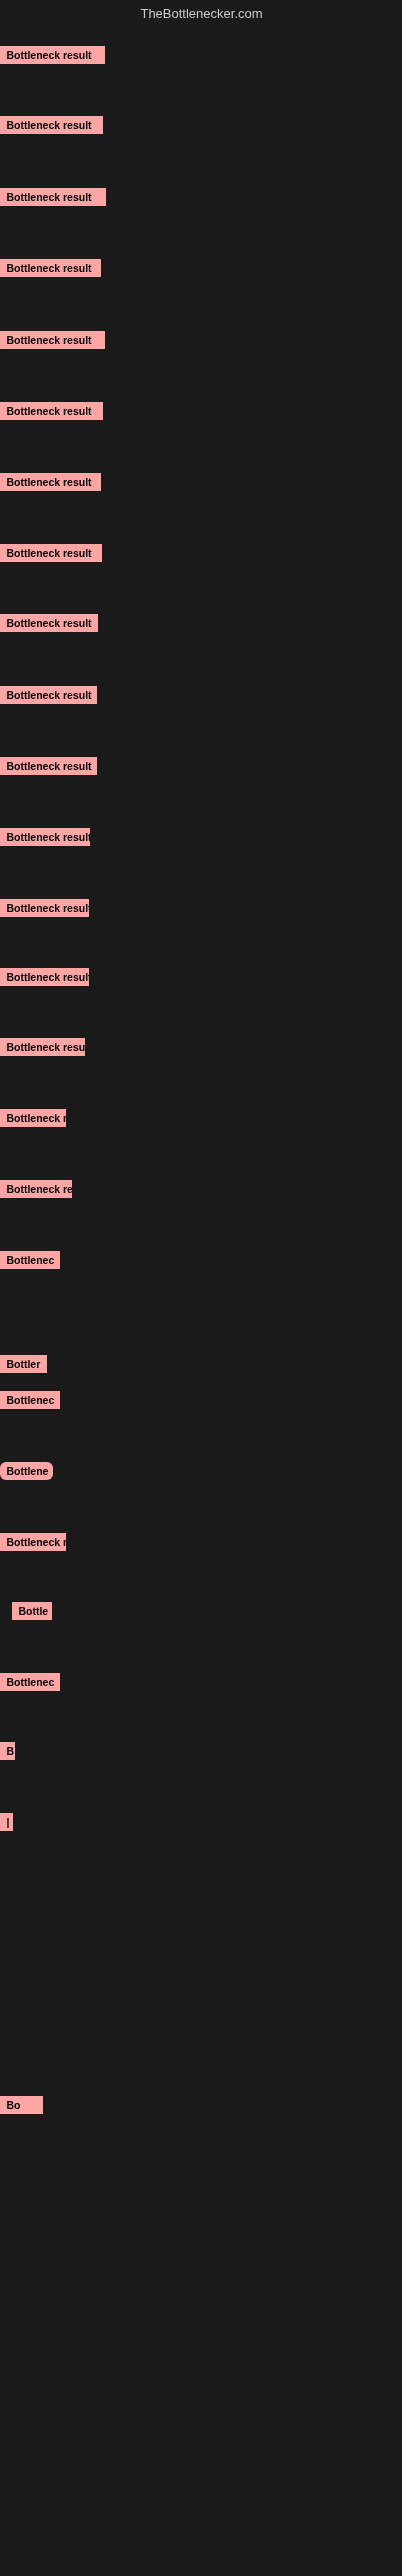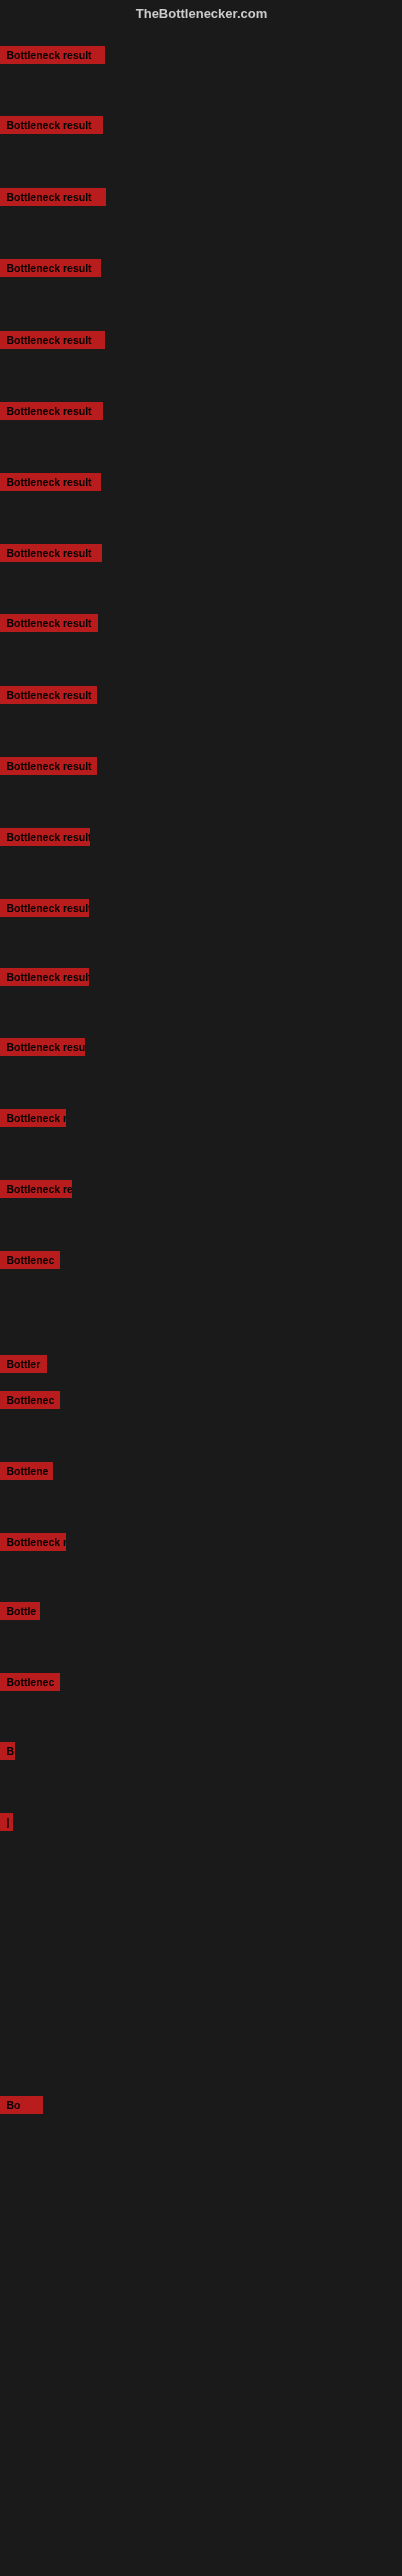--- a/index.html
+++ b/index.html
@@ -14,27 +14,27 @@
       background-color: #1a1a1a;
       font-family: Arial, sans-serif;
       position: relative;
     }
 
     .site-title {
       text-align: center;
       color: #cccccc;
       font-size: 13px;
       padding: 6.4px 0;
-      font-weight: bold;
+      font-weight: normal;
     }
 
     .bottleneck-item {
       position: absolute;
       left: 0;
-      background-color: #b91c1c;
+      background-color: #fca5a5;
       color: #000000;
       font-size: 10.5px;
       font-weight: bold;
       padding: 3.2px 6.4px;
       white-space: nowrap;
       overflow: hidden;
     }
   </style>
 </head>
 <body>
@@ -56,20 +56,20 @@
 <div class="bottleneck-item" style="top: 757px; width: 97px;">Bottleneck result</div>
 <div class="bottleneck-item" style="top: 828px; width: 90px;">Bottleneck result</div>
 <div class="bottleneck-item" style="top: 899px; width: 89px;">Bottleneck result</div>
 <div class="bottleneck-item" style="top: 968px; width: 89px;">Bottleneck result</div>
 <div class="bottleneck-item" style="top: 1038px; width: 85px;">Bottleneck resul</div>
 <div class="bottleneck-item" style="top: 1109px; width: 66px;">Bottleneck r</div>
 <div class="bottleneck-item" style="top: 1180px; width: 72px;">Bottleneck res</div>
 <div class="bottleneck-item" style="top: 1251px; width: 60px;">Bottlenec</div>
 <div class="bottleneck-item" style="top: 1320px; width: 47px; margin-top: 35px;">Bottler</div>
 <div class="bottleneck-item" style="top: 1391px; width: 60px;">Bottlenec</div>
-<div class="bottleneck-item" style="top: 1462px; width: 53px;">Bottlene</div>
+<div class="bottleneck-item" style="top: 1462px; width: 53px; border-radius: 6px;">Bottlene</div>
 <div class="bottleneck-item" style="top: 1533px; width: 66px;">Bottleneck r</div>
-<div class="bottleneck-item" style="top: 1602px; width: 40px;">Bottle</div>
+<div class="bottleneck-item" style="top: 1602px; width: 40px; margin-left: 12px;">Bottle</div>
 <div class="bottleneck-item" style="top: 1673px; width: 60px;">Bottlenec</div>
 <div class="bottleneck-item" style="top: 1742px; width: 14.5px;">B</div>
 <div class="bottleneck-item" style="top: 1813px; width: 8px;">|</div>
 <div class="bottleneck-item" style="top: 2096px; width: 43px;">Bo</div>
 
 
 </body></html>

